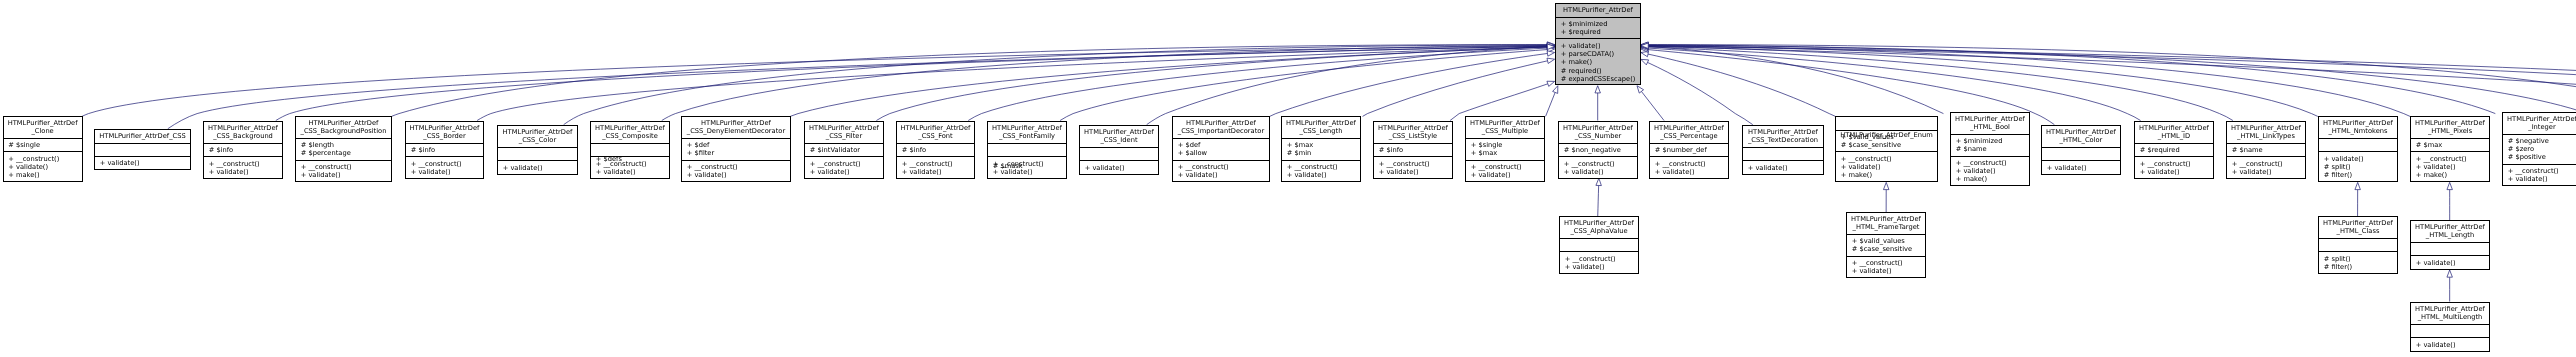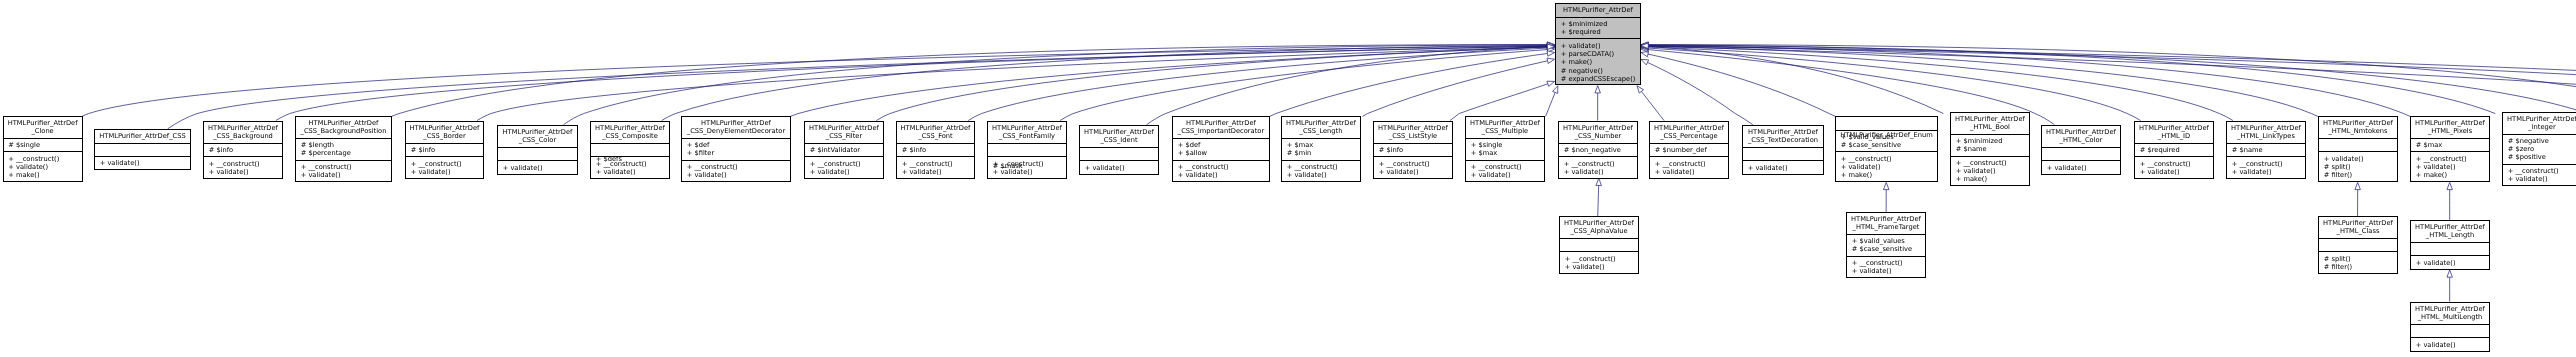--- a/index.html
+++ b/index.html
@@ -112,21 +112,21 @@
         <div class="ln">HTMLPurifier_AttrDef</div>
       </div>
       <div class="sect attrs" style="top: 13.8px; height: 22px; padding-top: 2.8px;">
         <div class="ln">+ $minimized</div>
         <div class="ln">+ $required</div>
       </div>
       <div class="sect meths" style="top: 36px; height: 47px; padding-top: 2.8px;">
         <div class="ln">+ validate()</div>
         <div class="ln">+ parseCDATA()</div>
         <div class="ln">+ make()</div>
-        <div class="ln"># negative()</div>
+        <div class="ln"># required()</div>
         <div class="ln"># expandCSSEscape()</div>
       </div>
       <div class="divider" style="top: 13.5px;"></div>
       <div class="divider" style="top: 35px;"></div>
     </div>
     <div class="node" style="left: 2.6px; top: 116px; width: 80px; height: 66px;">
       <div class="nbox"></div>
       <div class="sect title" style="top: 0px; height: 22px; padding-top: 2.8px;">
         <div class="ln">HTMLPurifier_AttrDef</div>
         <div class="ln">_Clone</div>

